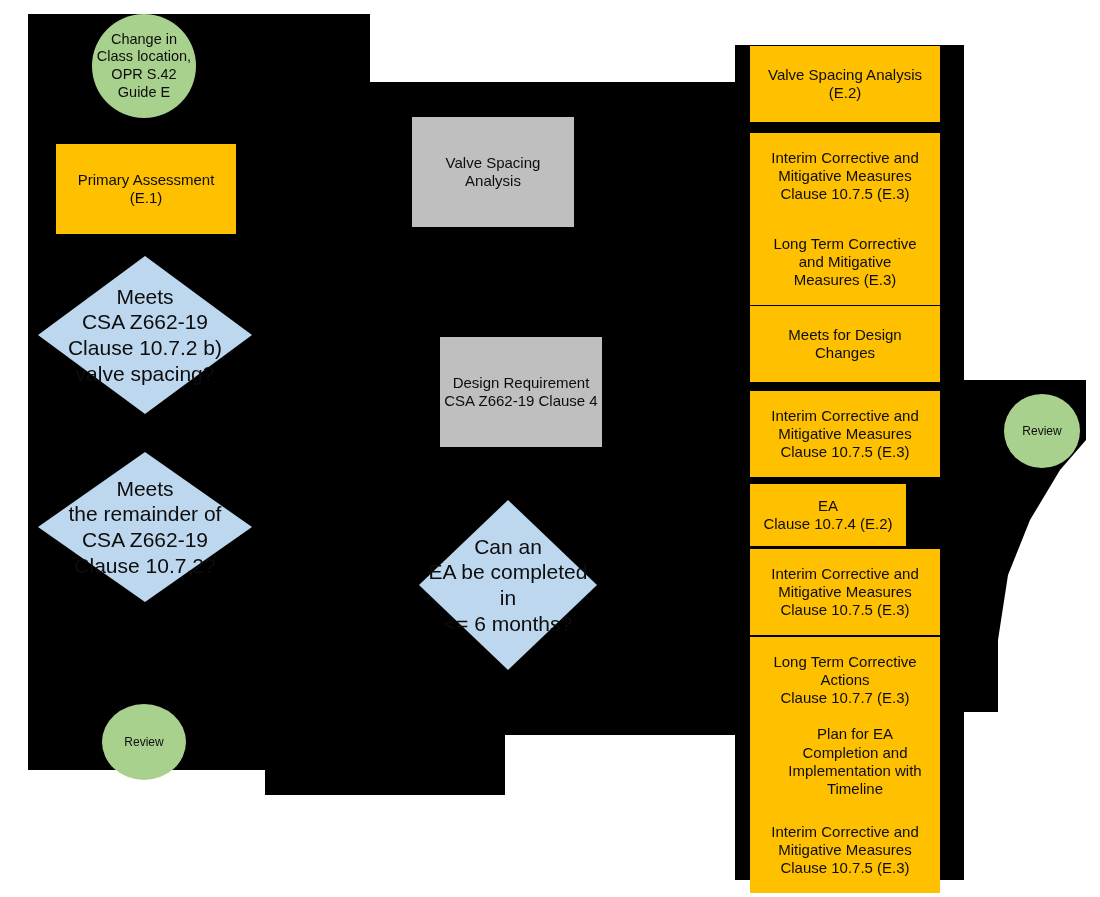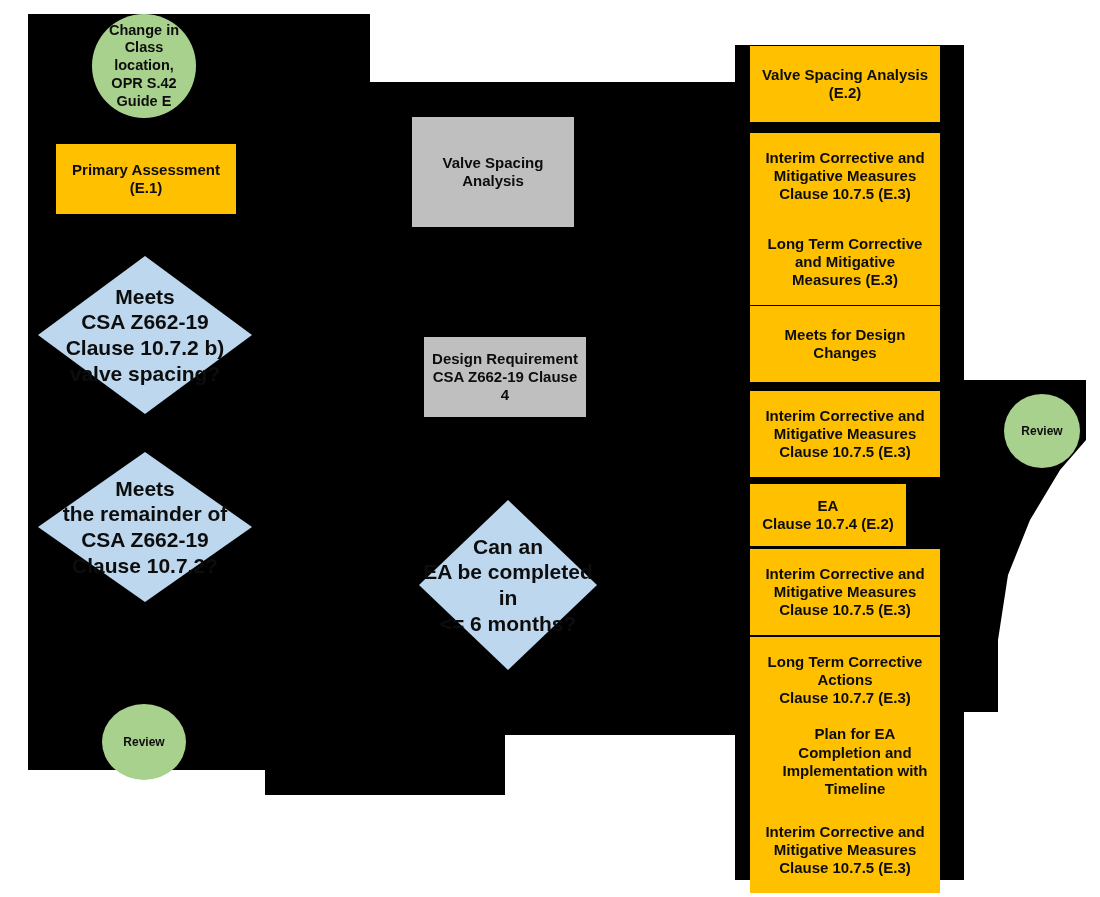--- a/index.html
+++ b/index.html
@@ -27,21 +27,20 @@
   .node{
     position:absolute;
     z-index:5;
     display:flex;
     align-items:center;
     justify-content:center;
     text-align:center;
     box-sizing:border-box;
     color:#0d0d0d;
     line-height:1.22;
-    font-weight:bold;
   }
   .node .txt{
     display:block;
     width:100%;
     white-space:pre-line;
     padding:0 4px;
     box-sizing:border-box;
   }
 
   
@@ -99,21 +98,21 @@
              L505,795 L265,795 L265,770 L28,770 Z" fill="#000000"></path>
   </svg>
 
   <div class="node n-circle" style="left:92px;top:14px;width:104px;height:104px;">
     <span class="txt">Change in
 Class location,
 OPR S.42
 Guide E</span>
   </div>
 
-  <div class="node n-doc" style="left:56px;top:144px;width:180px;height:70px;">
+  <div class="node n-doc" style="left:56px;top:144px;width:180px;height:90px;">
     <svg class="wave" viewBox="0 0 180 90" preserveAspectRatio="none">
       <path d="M0,6 C0,6 6,0 12,0 L168,0 C162,14 162,24 168,38 C174,52 174,62 168,78 C162,90 156,90 150,90 L6,90 C0,90 0,84 0,84 Z" fill="#ffc000" transform="translate(6,0)"></path>
     </svg>
     <span class="txt">Primary Assessment
 (E.1)</span>
   </div>
 
   <div class="node n-diamond" style="left:38px;top:256px;width:214px;height:158px;">
     <span class="dshape"></span>
     <span class="txt">Meets
@@ -132,21 +131,21 @@
 
   <div class="node n-circle small" style="left:102px;top:704px;width:84px;height:76px;">
     <span class="txt">Review</span>
   </div>
 
   <div class="node n-rect" style="left:412px;top:117px;width:162px;height:110px;">
     <span class="txt">Valve Spacing
 Analysis</span>
   </div>
 
-  <div class="node n-rect" style="left:424px;top:337px;width:162px;height:80px;">
+  <div class="node n-rect" style="left:440px;top:337px;width:162px;height:110px;">
     <span class="txt">Design Requirement
 CSA Z662-19 Clause 4</span>
   </div>
 
   <div class="node n-diamond" style="left:419px;top:500px;width:178px;height:170px;">
     <span class="dshape"></span>
     <span class="txt">Can an
 EA be completed in
 &lt;= 6 months?</span>
   </div>

